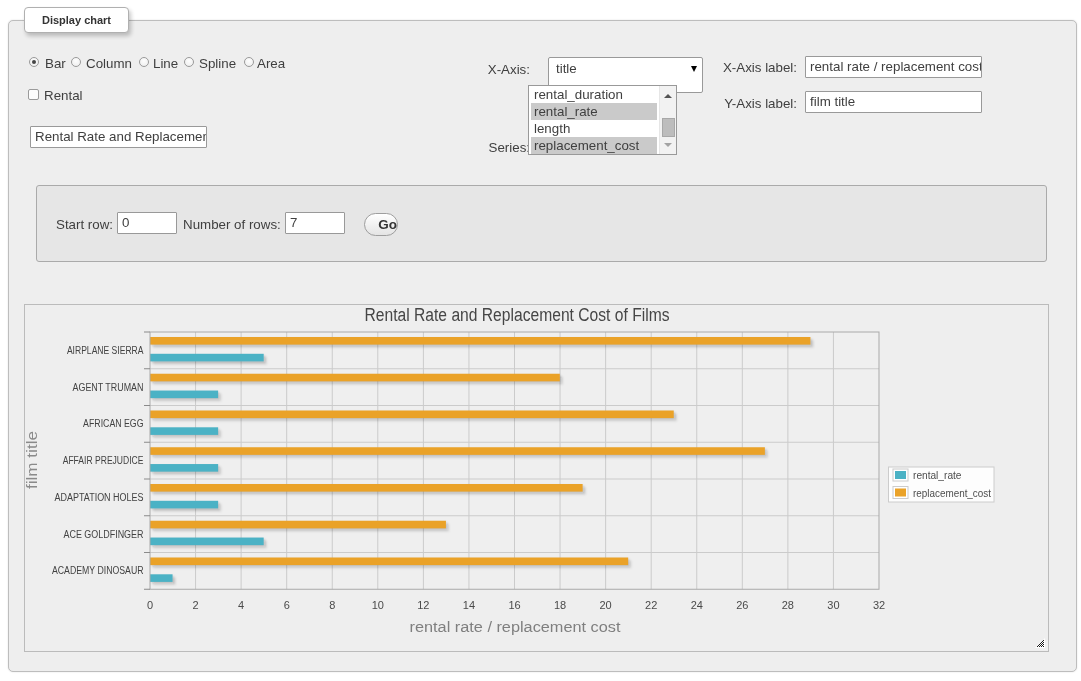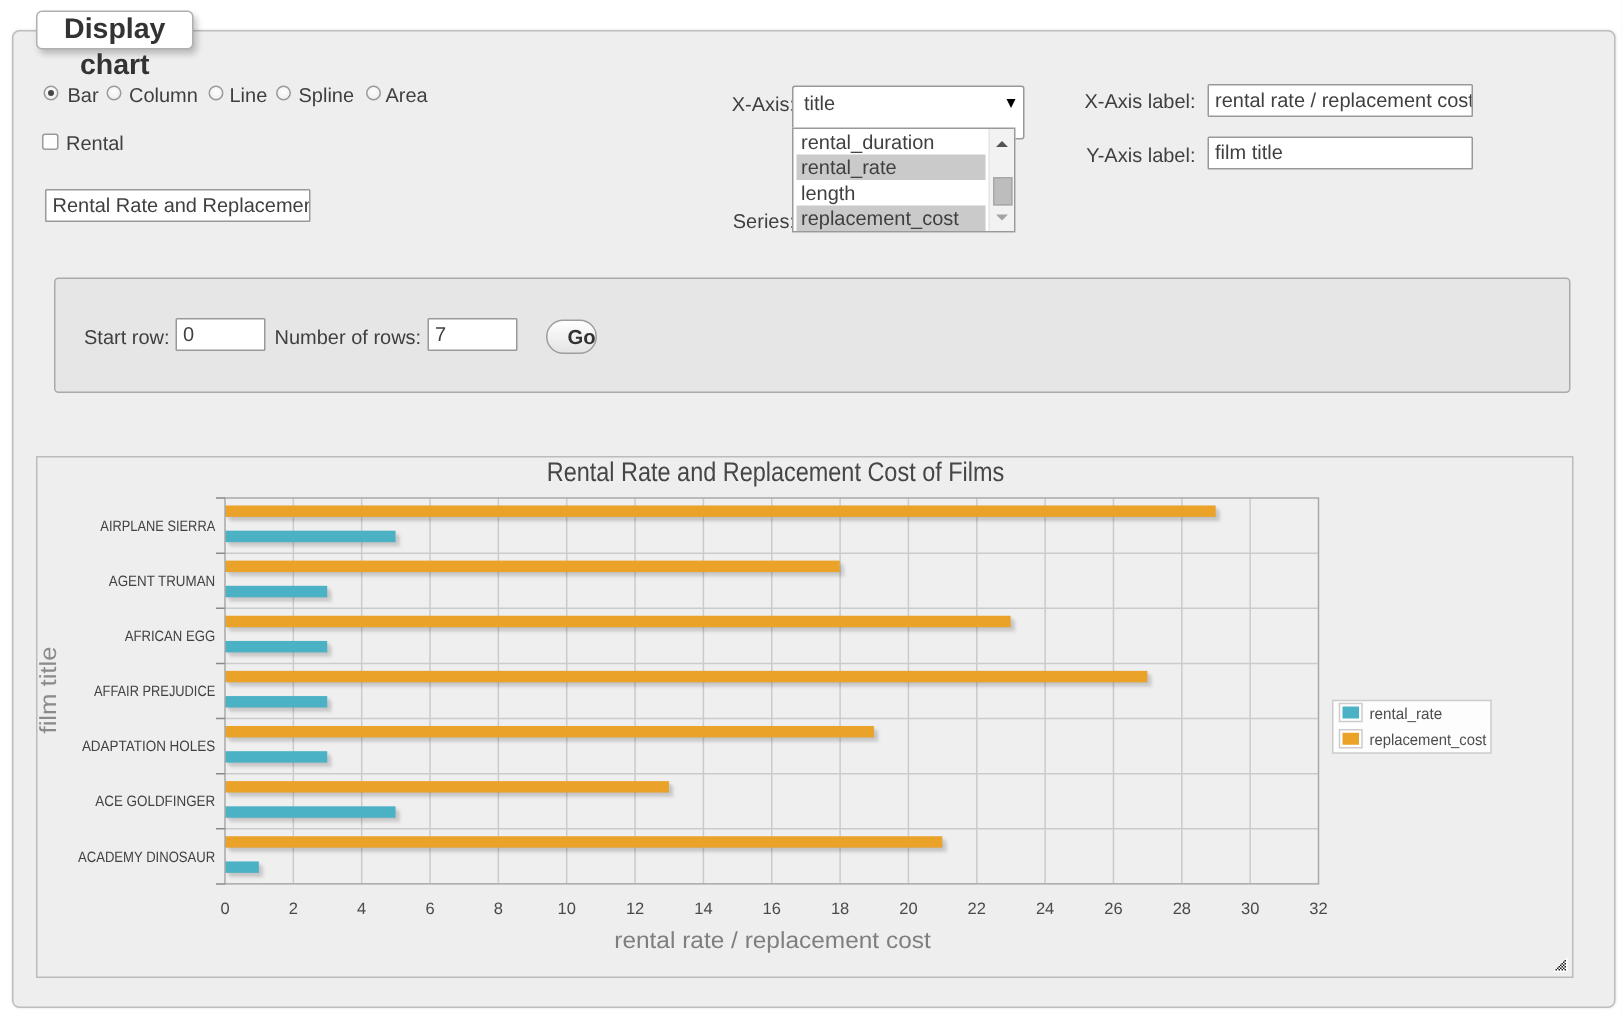--- a/index.html
+++ b/index.html
@@ -1,31 +1,31 @@
 <!DOCTYPE html>
 <html><head>
 <meta charset="utf-8">
 <style>
 * { margin:0; padding:0; box-sizing:border-box; }
 html,body { width:1081px; height:681px; background:#ffffff; font-family:"Liberation Sans",sans-serif; }
 #fs { position:absolute; left:8px; top:20px; width:1069px; height:652px; background:#eeeeee;
       border:1px solid #bdbdbd; border-radius:5px; box-shadow:0 0 2px rgba(0,0,0,0.12); }
 #legend { position:absolute; left:24px; top:7px; width:105px; height:26px; background:#ffffff;
       border:1px solid #b0b0b0; border-radius:4px; box-shadow:2px 3px 4px rgba(0,0,0,0.22);
-      font-size:19px; font-weight:bold; color:#333; line-height:24px; text-align:center; z-index:5; }
+      font-size:11px; font-weight:bold; color:#333; line-height:24px; text-align:center; z-index:5; }
 .lab { position:absolute; font-size:13.33px; color:#3f3f3f; white-space:nowrap;text-align:right; }
 .radio { position:absolute; width:10px; height:10px; border-radius:50%;
       background:radial-gradient(circle at 50% 35%, #fdfdfd 0%, #ececec 100%);
       border:1px solid #9a9a9a; }
 .radio.sel::after { content:""; position:absolute; left:2px; top:2px; width:4px; height:4px;
       border-radius:50%; background:#454545; }
 .check { position:absolute; width:11px; height:11px; background:#fdfdfd; border:1px solid #9a9a9a; border-radius:2px; }
 .inp { position:absolute; background:#ffffff; border:1px solid #999999; border-radius:1px;
       font-size:13.33px; color:#3f3f3f; padding:0 0 0 4px; line-height:20px; white-space:nowrap; overflow:hidden; }
-#sel { position:absolute; left:528px; top:57px; width:155px; height:36px; background:#ffffff;
+#sel { position:absolute; left:548px; top:57px; width:155px; height:36px; background:#ffffff;
       border:1px solid #999999; border-radius:2px; font-size:13.33px; color:#3f3f3f; line-height:21px; padding-left:7px; }
 #sel .arr { position:absolute; right:5px; top:8px; width:0; height:0;
       border-left:3.5px solid transparent; border-right:3.5px solid transparent; border-top:6px solid #000; }
 #listbox { position:absolute; left:528px; top:85px; width:149px; height:70px; background:#ffffff;
       border:1px solid #999999; overflow:hidden; font-size:13.33px; color:#3f3f3f; }
 #listbox .opt { height:17px; line-height:17px; padding-left:3px; margin-left:2px; margin-right:19px; white-space:nowrap; }
 #listbox .opt.sel { background:#cacaca; }
 #sbar { position:absolute; right:0; top:0; width:17px; height:68px; background:#f2f2f2; border-left:1px solid #e6e6e6; }
 #sbar .thumb { position:absolute; left:1.5px; top:32px; width:13px; height:19px; background:#bdbdbd; border:1px solid #a8a8a8; }
 .tri-up { position:absolute; left:4px; top:8px; width:0; height:0; border-left:4.5px solid transparent;

